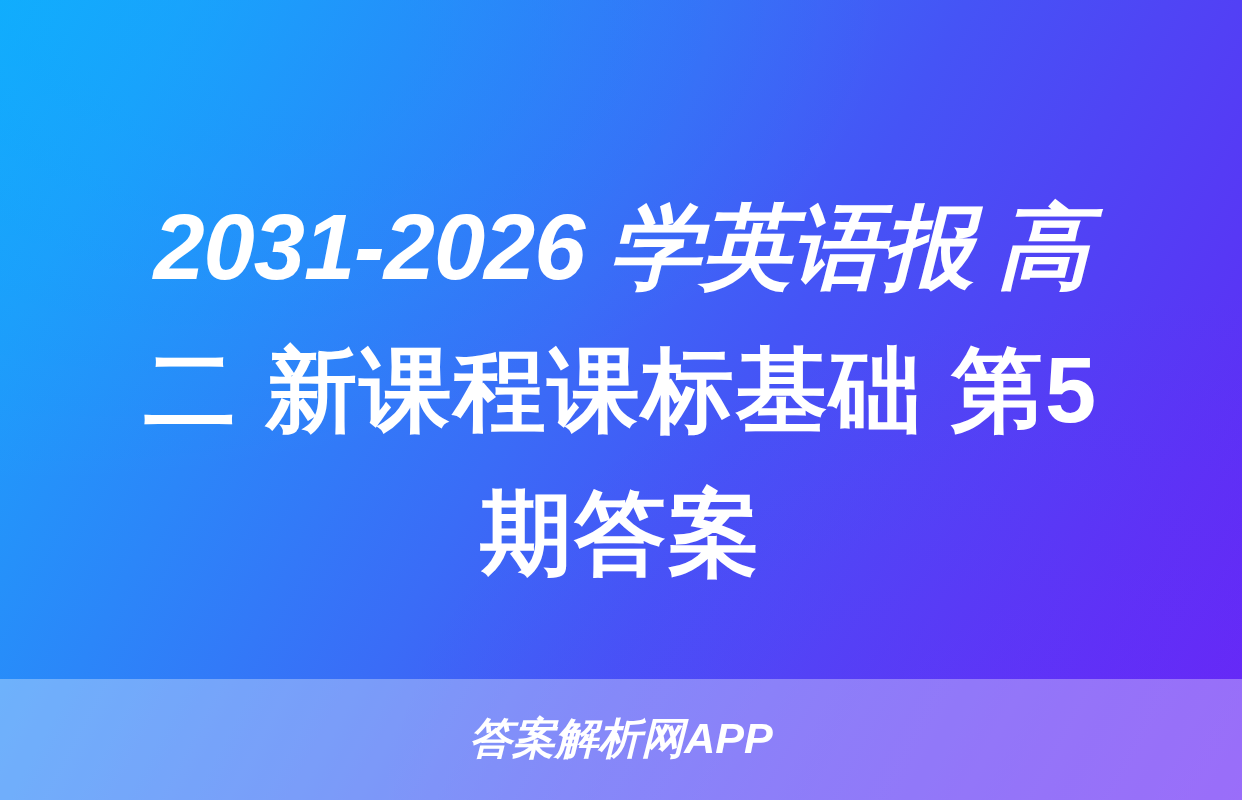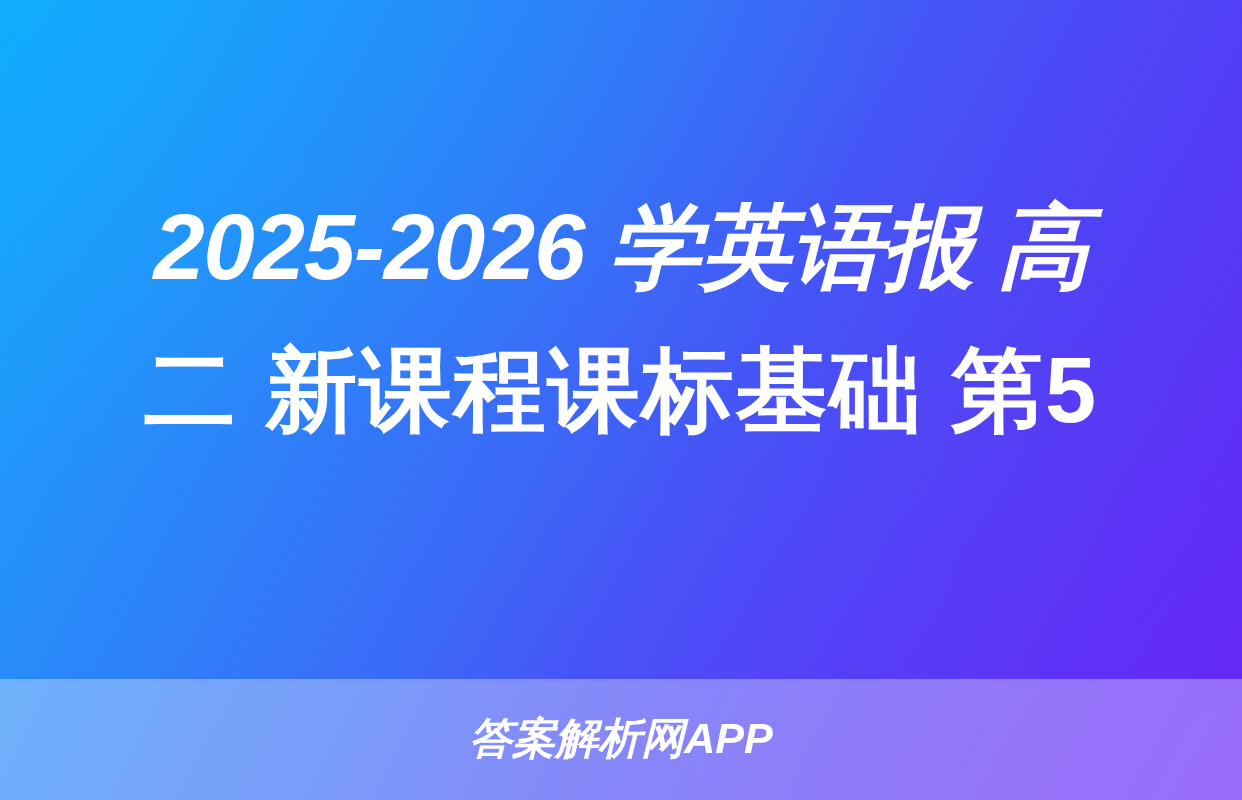--- a/index.html
+++ b/index.html
@@ -96,24 +96,27 @@
     transform: translateY(-1px);
   }
 </style>
 </head>
 <body>
 
 <div class="canvas">
 
   <div class="headline">
     <span class="line">
-      <span class="seg-latin">2025-2026 学英语报 高</span>
+      <span class="seg-latin">2031-2026 学英语报 高</span>
     </span>
     <span class="line">
       <span class="seg-cjk">二 新课程课标基础 第5</span>
+    </span>
+    <span class="line">
+      <span class="seg-cjk">期答案</span>
     </span>
   </div>
 
   <div class="watermark-band">
     <span class="watermark-text">答案解析网APP</span>
   </div>
 
 </div>
 
 </body></html>

